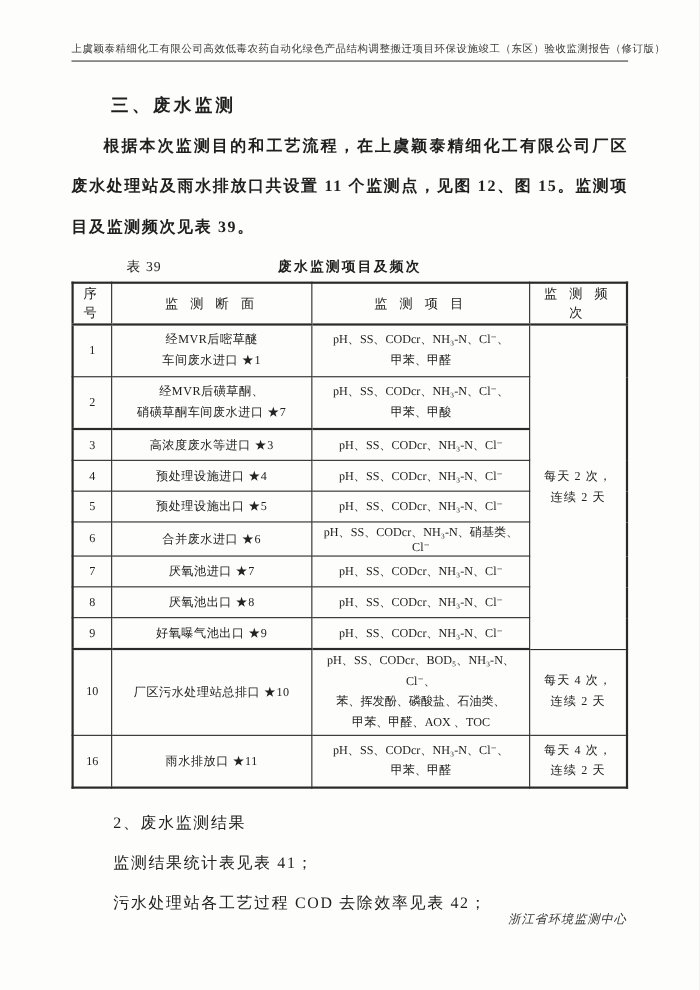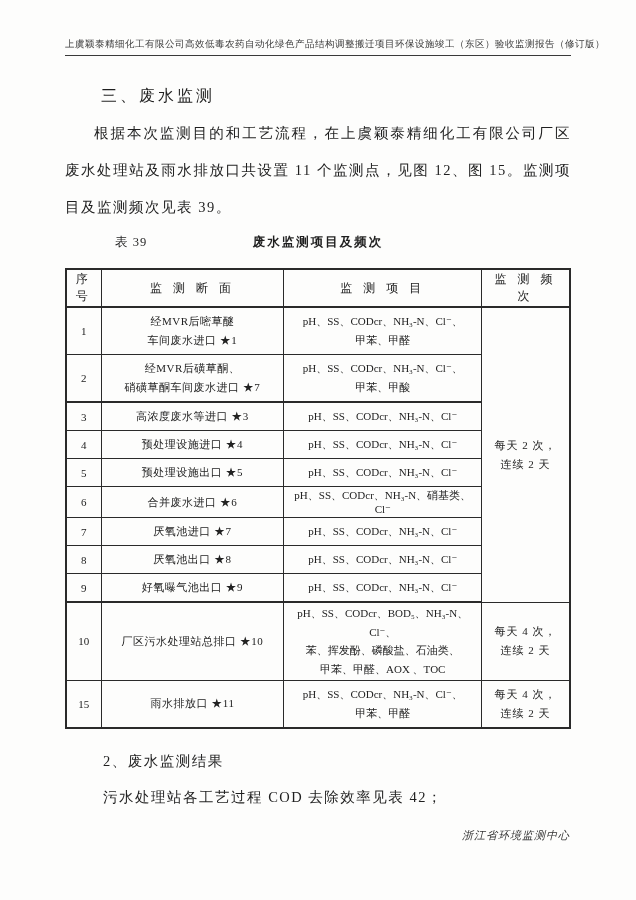--- a/index.html
+++ b/index.html
@@ -20,35 +20,35 @@
     letter-spacing:0.5px;
     color:#3a3a3a;
     text-align:center;
     white-space:nowrap;
     border-bottom:1.5px solid #3a3a3a;
     padding-bottom:4px;
   }
   
   .h1{
     margin:30px 0 0 36px;
-    font-size:16px;font-weight:normal;letter-spacing:3px;
+    font-size:16px;font-weight:bold;letter-spacing:3px;
     font-family:"Liberation Sans","DejaVu Sans",sans-serif;
   }
   .h2{margin:16px 0 0 38px;font-size:14px;letter-spacing:2px;}
   .para{
     margin:8px 0 0 0;
     font-size:14.5px;line-height:37px;
-    text-indent:2em;text-align:justify;letter-spacing:1.5px;
+    text-indent:2em;text-align:justify;letter-spacing:1.5px;font-weight:bold;
   }
   
   .tb-caption{position:relative;height:22px;margin-top:8px;font-size:12.5px;}
   .tb-caption .cap-label{position:absolute;left:50px;top:0;letter-spacing:1px;}
   .tb-caption .cap-title{position:absolute;left:0;right:0;top:0;text-align:center;font-weight:bold;letter-spacing:2px;font-family:Liberation Serif, serif;}
   
-  table.mon{border-collapse:collapse;width:506px;table-layout:fixed;margin-top:12px;}
+  table.mon{border-collapse:collapse;width:506px;table-layout:fixed;margin-top:0;}
   table.mon{border:2px solid #2a2a2a;}
   table.mon td,table.mon th{
     border:1px solid #2a2a2a;
     text-align:center;vertical-align:middle;
     padding:1px 2px;
     font-weight:normal;
     font-size:11px;color:#222;
   }
   col.c-no{width:35px;}col.c-sec{width:182px;}col.c-items{width:197px;}col.c-freq{width:88px;}
   tr.hdr th{height:24px;font-size:12px;letter-spacing:4px;border-bottom:2px solid #2a2a2a;}
@@ -180,33 +180,34 @@
           <span class="ln">苯、挥发酚、磷酸盐、石油类、</span>
           <span class="ln">甲苯、甲醛、AOX 、TOC</span>
         </td>
         <td class="freq">
           <span class="ln">每天 4 次，</span>
           <span class="ln">连续 2 天</span>
         </td>
       </tr>
 
       <tr class="r-2l">
-        <td>15</td>
+        <td>16</td>
         <td class="sec">雨水排放口  ★11</td>
         <td class="items">
           <span class="ln">pH、SS、CODcr、NH₃-N、Cl⁻、</span>
           <span class="ln">甲苯、甲醛</span>
         </td>
         <td class="freq">
           <span class="ln">每天 4 次，</span>
           <span class="ln">连续 2 天</span>
         </td>
       </tr>
     </tbody>
       </table>
 
     <div class="s2-line s2-first" style="font-size:14.5px;">2、废水监测结果</div>
+    <div class="s2-line">监测结果统计表见表 41；</div>
     <div class="s2-line">污水处理站各工艺过程 COD 去除效率见表 42；</div>
 
   </div>
 
   <div class="footer-org">浙江省环境监测中心</div>
 </div>
 
 </body></html>

